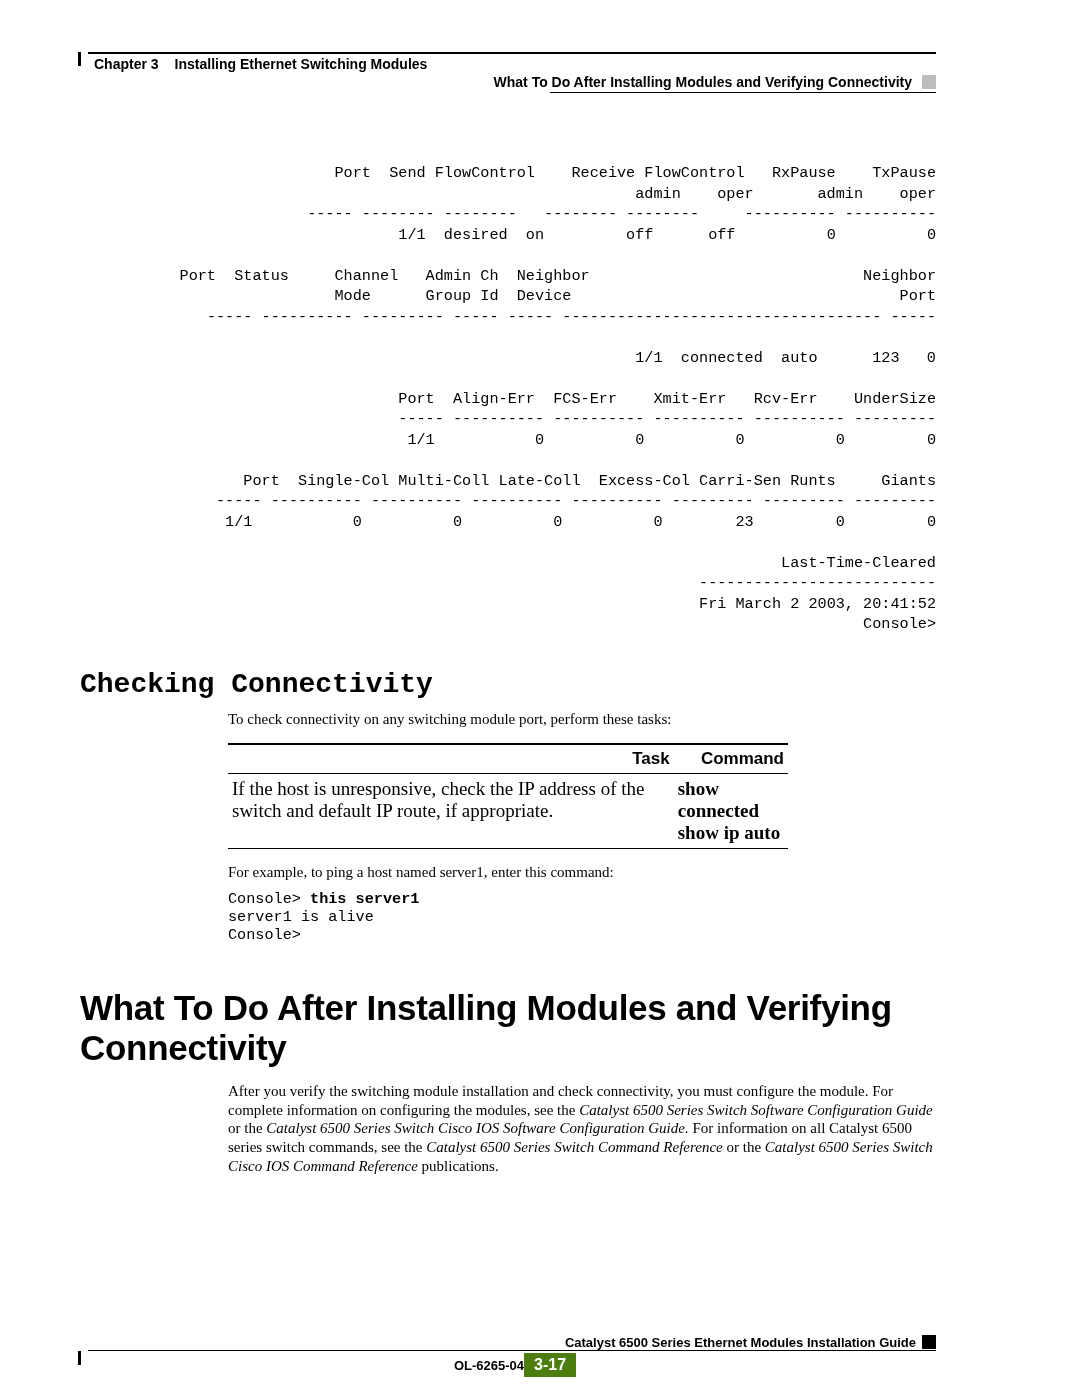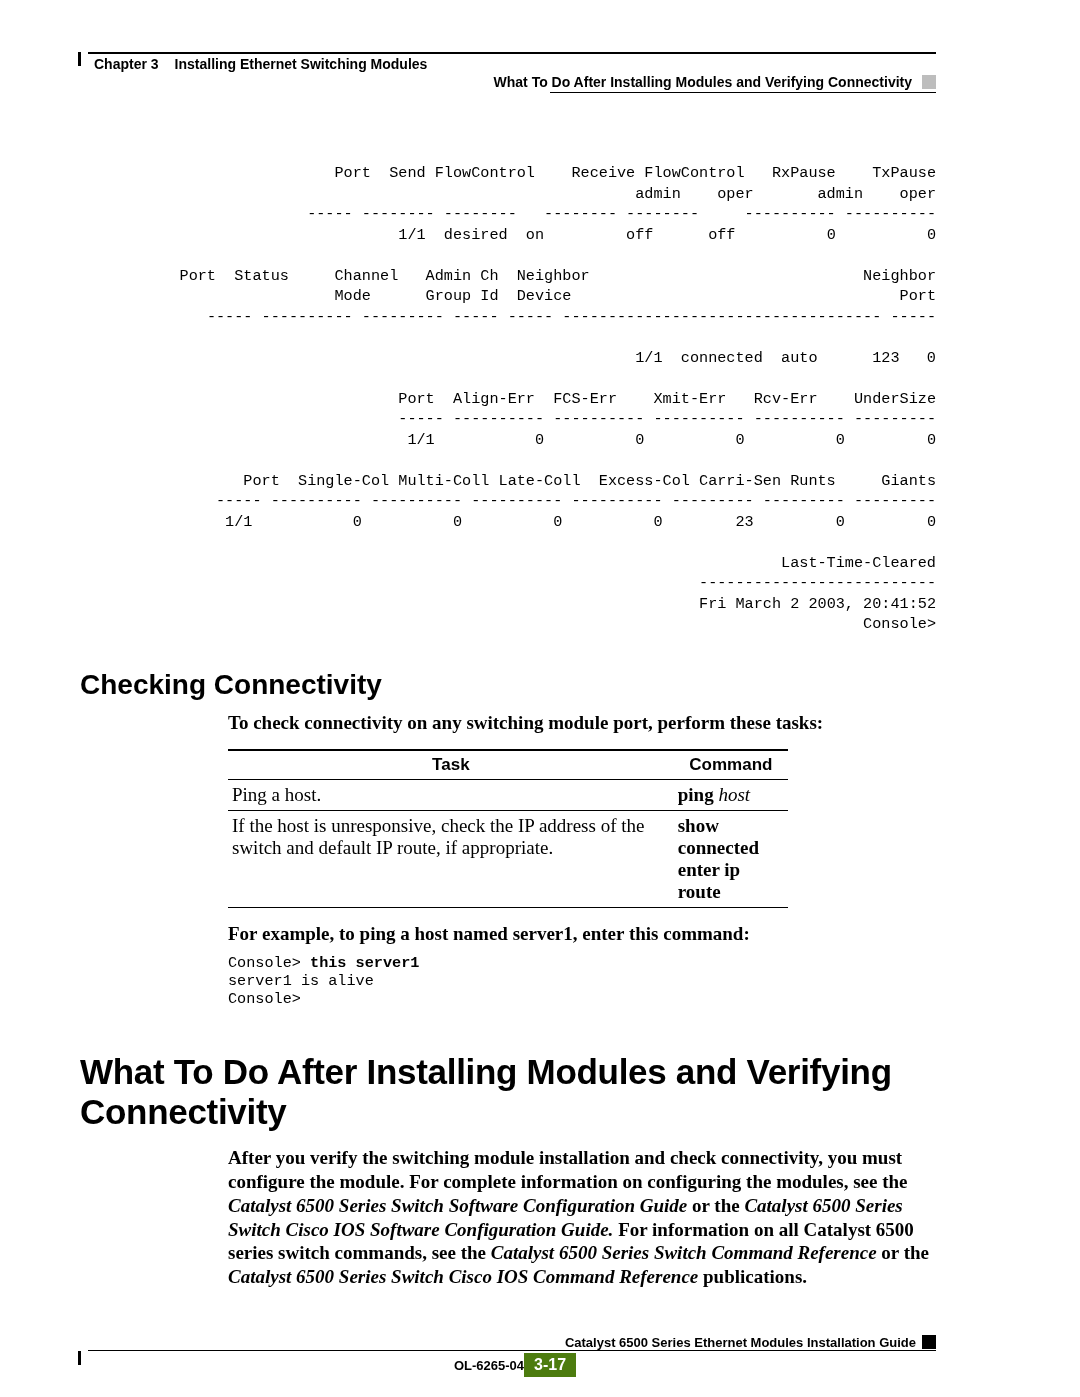--- a/index.html
+++ b/index.html
@@ -53,47 +53,46 @@
 .cli {
   font-family: "Courier New", Courier, monospace;
   white-space: pre;
   font-size: 15.2px;
   line-height: 1.35;
   margin-top: 70px;
   margin-left: 4px;
   text-align: right;
 }
 h2.section {
-  font-family: Liberation Sans, sans-serif;
+  font-family: Liberation Mono, monospace;
   font-weight: bold;
   font-size: 28px;
   margin: 34px 0 10px 0;
 }
 h1.chapter {
   font-family: Arial, Helvetica, sans-serif;
   font-weight: bold;
   font-size: 35px;
   margin: 44px 0 14px 0;
   letter-spacing: -0.3px;
 }
 .body-text {
-  font-size: 19px;
+  font-size: 15px;
   line-height: 1.26;
   margin-left: 148px;
-  font-weight: bold;
 }
 .body-text p { margin: 8px 0; }
 .cmd-table {
   border-collapse: collapse;
   margin: 14px 0 14px 148px;
   width: 560px;
   font-size: 19px;
 }
 .cmd-table th {
-  text-align: center;
+  text-align: right;
   font-family: Arial, Helvetica, sans-serif;
   font-size: 17px;
   border-top: 2px solid #000;
   border-bottom: 1px solid #000;
   padding: 4px 4px;
 }
 .cmd-table td {
   border-bottom: 1px solid #000;
   padding: 4px 4px;
   vertical-align: top;
@@ -212,30 +211,24 @@
     <p>To check connectivity on any switching module port, perform these tasks:</p>
   </div>
 
   <table class="cmd-table">
     <tbody>
         <tr>
       <th>Task</th>
       <th>Command</th>
     </tr>
     <tr>
-      <td>Ping a host.</td>
-      <td class="cmd">
-        <b>ping</b> <i>host</i>
-      </td>
-    </tr>
-    <tr>
       <td>If the host is unresponsive, check the IP address of the switch and default IP route, if appropriate.</td>
       <td class="cmd">
         <b>show connected</b><br>
-        <b>enter ip route</b>
+        <b>show ip auto</b>
       </td>
     </tr>
   </tbody>
     </table>
 
   <div class="body-text">
     <p>For example, to ping a host named server1, enter this command:</p>
   </div>
 
   <div class="ping-block"><span>Console&gt; </span><b>this server1</b>

